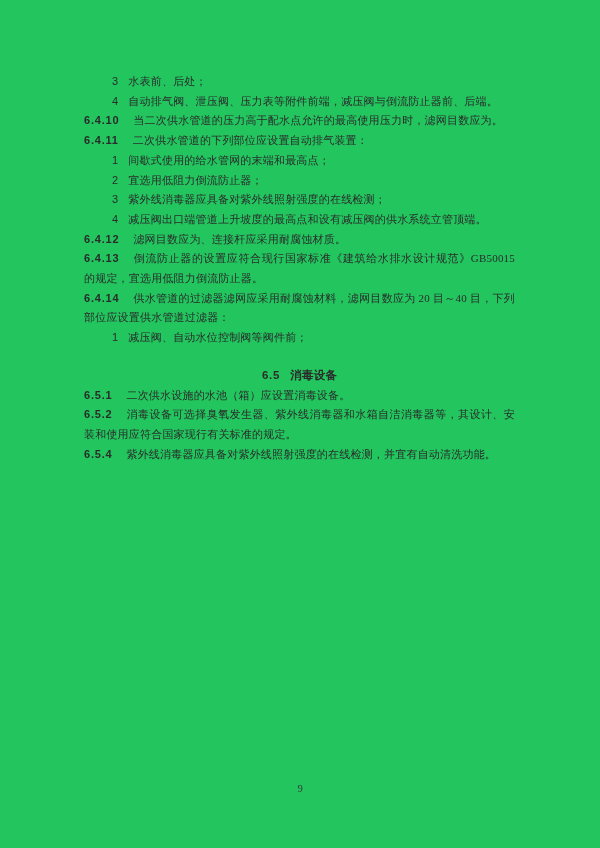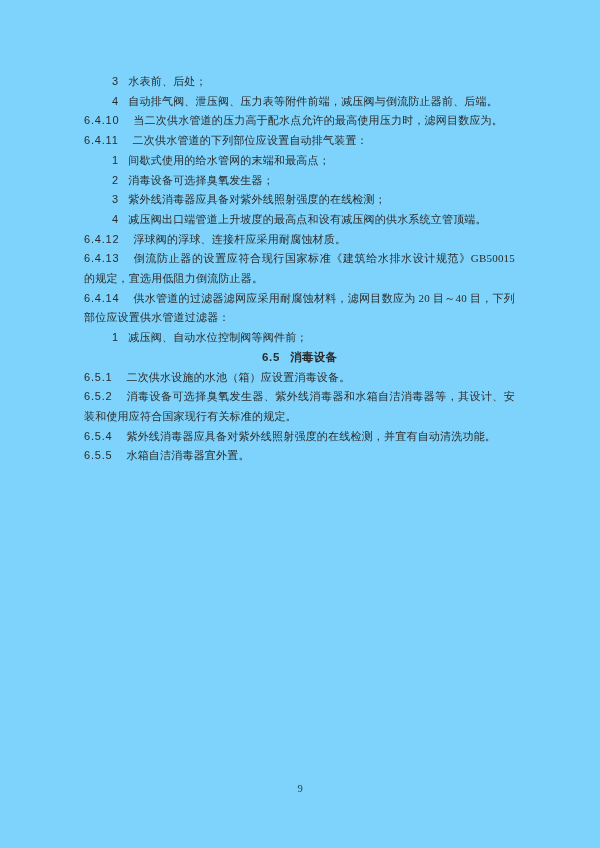--- a/index.html
+++ b/index.html
@@ -4,21 +4,21 @@
 <style>
   html, body {
     margin: 0;
     padding: 0;
     background: #ffffff;
   }
   .page {
     position: relative;
     width: 600px;
     height: 848px;
-    background: #7dd3fc;
+    background: #22c55e;
     font-family: "Liberation Serif", "DejaVu Serif", serif;
     color: #2b2b2b;
     overflow: hidden;
   }
   .content {
     position: absolute;
     left: 84px;
     top: 72px;
     width: 431px;
   }
@@ -27,33 +27,34 @@
     padding: 0;
     font-size: 11px;
     line-height: 19.7px;
     text-align: justify;
     letter-spacing: 0.2px;
   }
   .line .num {
     font-family: "Liberation Sans", "DejaVu Sans", sans-serif;
   }
   .clause .num {
-    font-weight: normal;
+    font-weight: bold;
     letter-spacing: 0.8px;
     margin-right: 14px;
   }
   .sub {
     padding-left: 28px;
   }
   .sub .num {
     margin-right: 10px;
   }
   .heading {
     text-align: center;
     font-weight: bold;
+    margin-top: 18px;
     font-size: 11.5px;
   }
   .heading .num {
     font-weight: bold;
     letter-spacing: 0.8px;
     margin-right: 10px;
   }
   .page-number {
     position: absolute;
     left: 0;
@@ -68,27 +69,26 @@
 </head>
 <body>
 
 <div class="page">
   <div class="content">
       <p class="line sub"><span class="num">3</span><span class="txt">水表前、后处；</span></p>
       <p class="line sub"><span class="num">4</span><span class="txt">自动排气阀、泄压阀、压力表等附件前端，减压阀与倒流防止器前、后端。</span></p>
       <p class="line clause"><span class="num">6.4.10</span><span class="txt">当二次供水管道的压力高于配水点允许的最高使用压力时，滤网目数应为。</span></p>
       <p class="line clause"><span class="num">6.4.11</span><span class="txt">二次供水管道的下列部位应设置自动排气装置：</span></p>
       <p class="line sub"><span class="num">1</span><span class="txt">间歇式使用的给水管网的末端和最高点；</span></p>
-      <p class="line sub"><span class="num">2</span><span class="txt">消毒设备可选择臭氧发生器；</span></p>
+      <p class="line sub"><span class="num">2</span><span class="txt">宜选用低阻力倒流防止器；</span></p>
       <p class="line sub"><span class="num">3</span><span class="txt">紫外线消毒器应具备对紫外线照射强度的在线检测；</span></p>
       <p class="line sub"><span class="num">4</span><span class="txt">减压阀出口端管道上升坡度的最高点和设有减压阀的供水系统立管顶端。</span></p>
-      <p class="line clause"><span class="num">6.4.12</span><span class="txt">浮球阀的浮球、连接杆应采用耐腐蚀材质。</span></p>
+      <p class="line clause"><span class="num">6.4.12</span><span class="txt">滤网目数应为、连接杆应采用耐腐蚀材质。</span></p>
       <p class="line clause"><span class="num">6.4.13</span><span class="txt">倒流防止器的设置应符合现行国家标准《建筑给水排水设计规范》GB50015 的规定，宜选用低阻力倒流防止器。</span></p>
       <p class="line clause"><span class="num">6.4.14</span><span class="txt">供水管道的过滤器滤网应采用耐腐蚀材料，滤网目数应为 20 目～40 目，下列部位应设置供水管道过滤器：</span></p>
       <p class="line sub"><span class="num">1</span><span class="txt">减压阀、自动水位控制阀等阀件前；</span></p>
       <p class="line heading"><span class="num">6.5</span><span class="txt">消毒设备</span></p>
       <p class="line clause"><span class="num">6.5.1</span><span class="txt">二次供水设施的水池（箱）应设置消毒设备。</span></p>
       <p class="line clause"><span class="num">6.5.2</span><span class="txt">消毒设备可选择臭氧发生器、紫外线消毒器和水箱自洁消毒器等，其设计、安装和使用应符合国家现行有关标准的规定。</span></p>
       <p class="line clause"><span class="num">6.5.4</span><span class="txt">紫外线消毒器应具备对紫外线照射强度的在线检测，并宜有自动清洗功能。</span></p>
-      <p class="line clause"><span class="num">6.5.5</span><span class="txt">水箱自洁消毒器宜外置。</span></p>
     </div>
   <div class="page-number">9</div>
 </div>
 
 </body></html>

